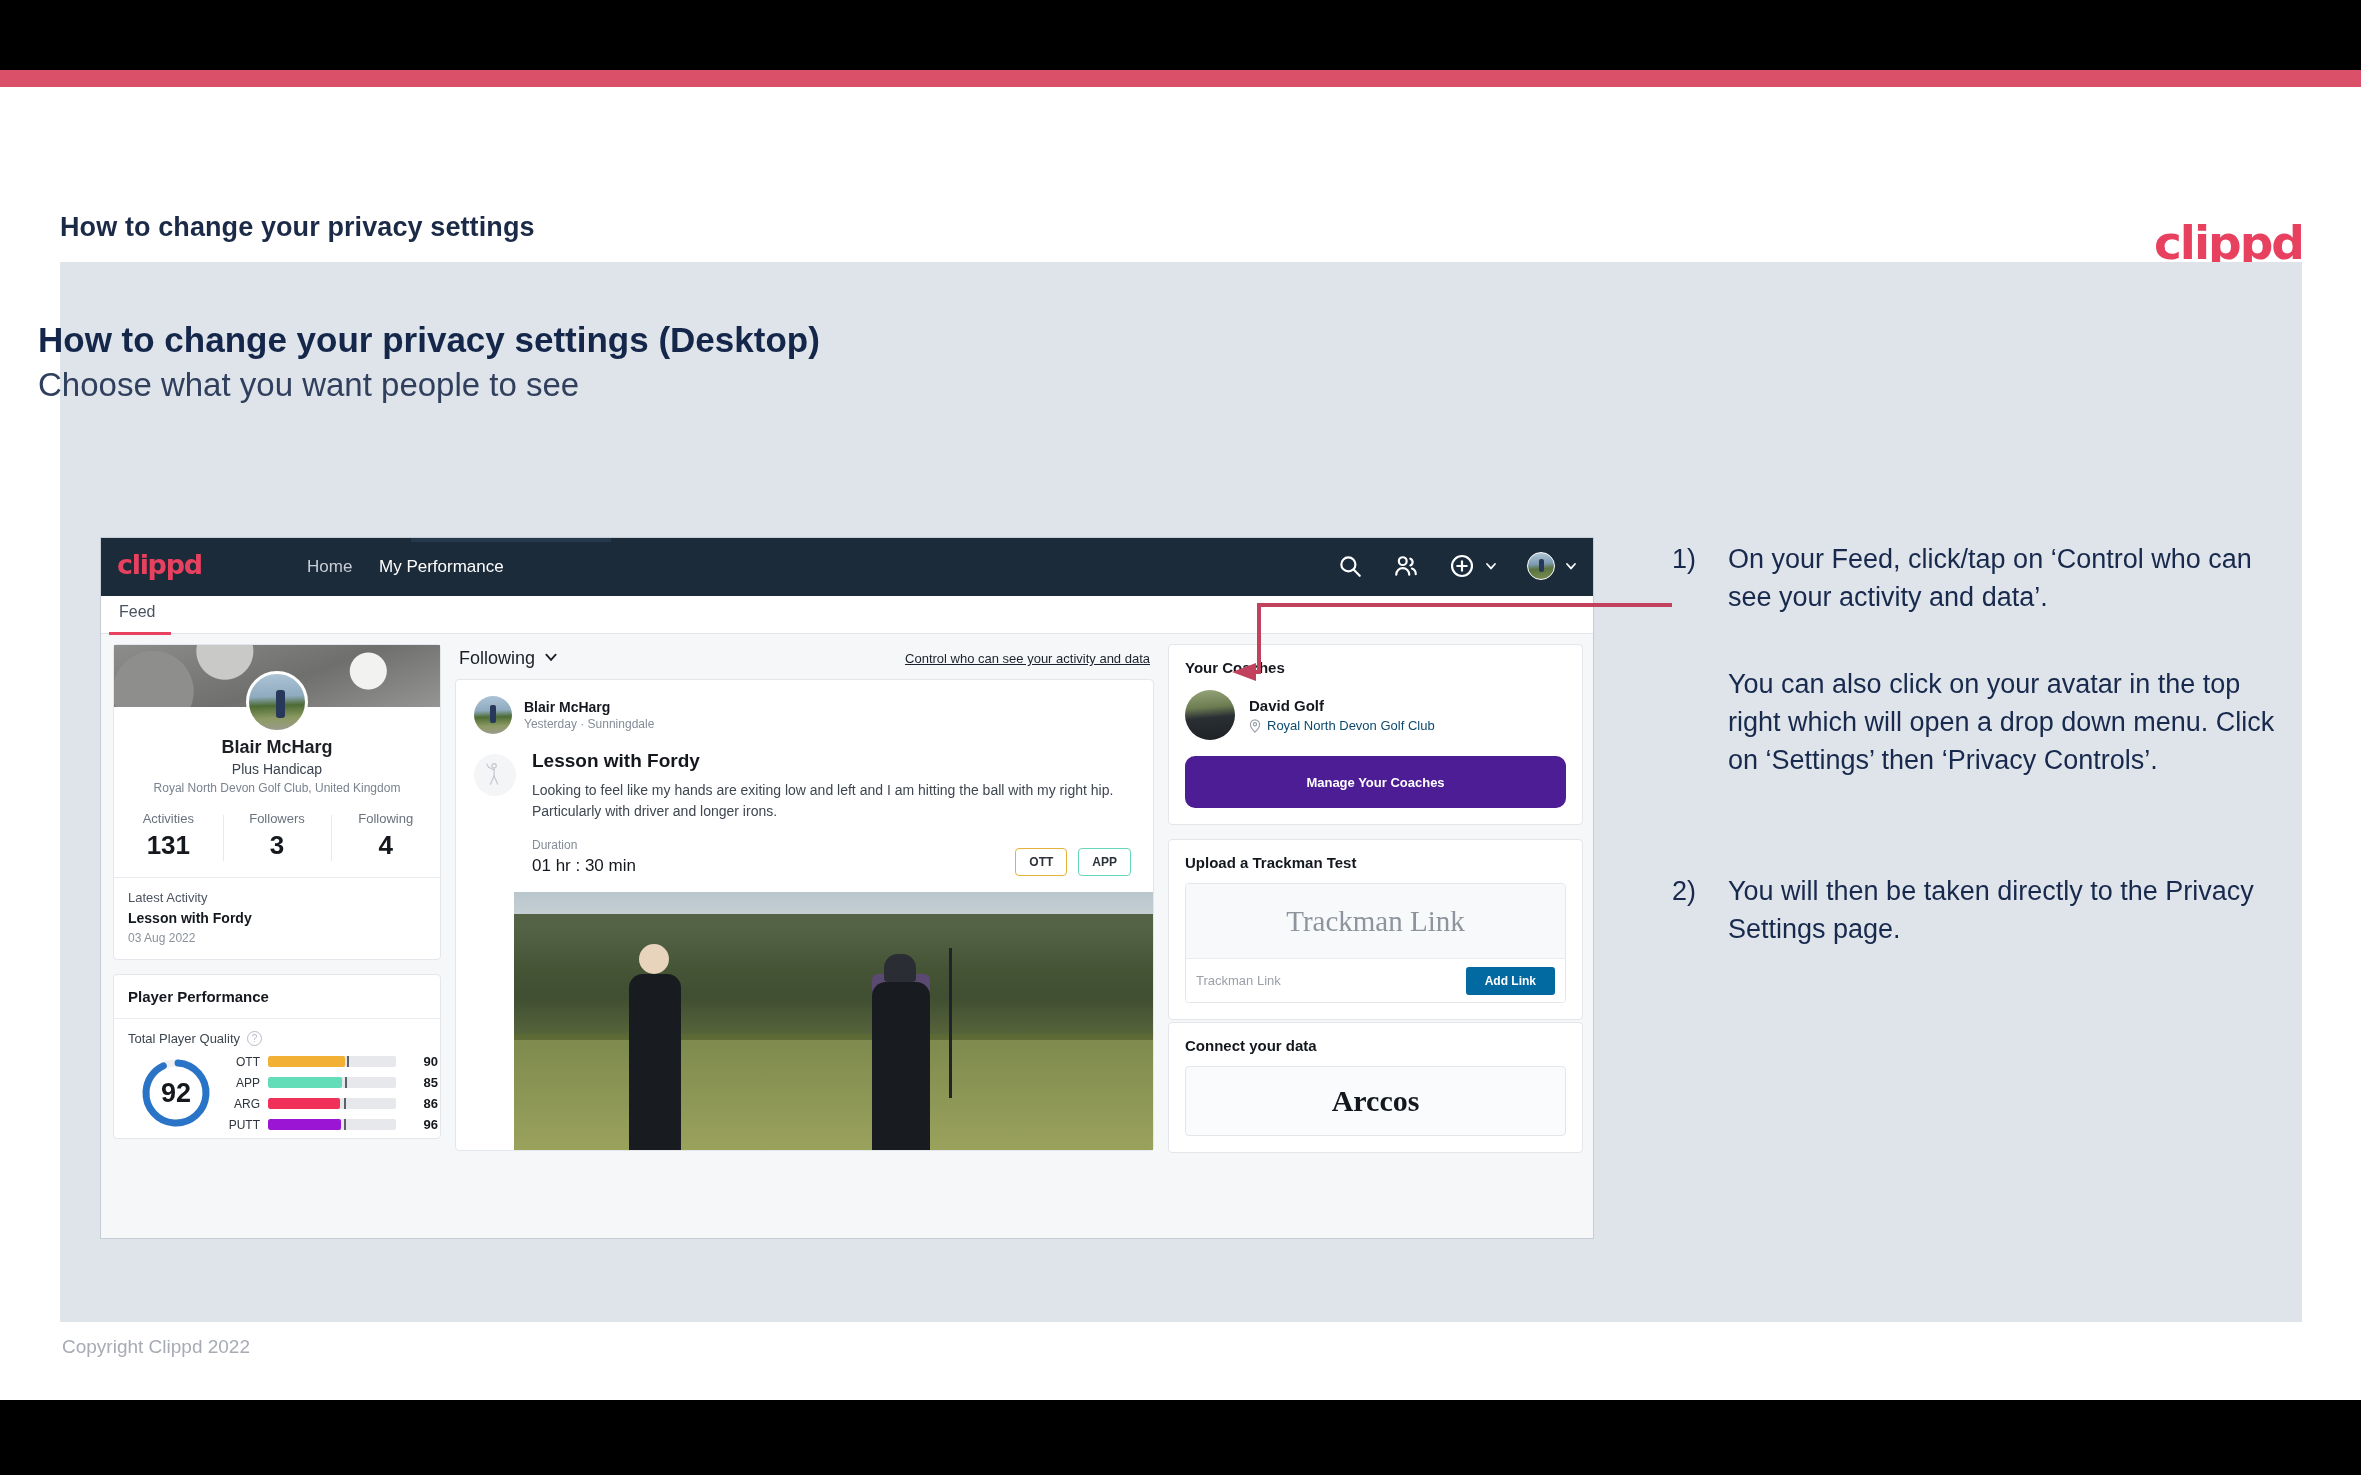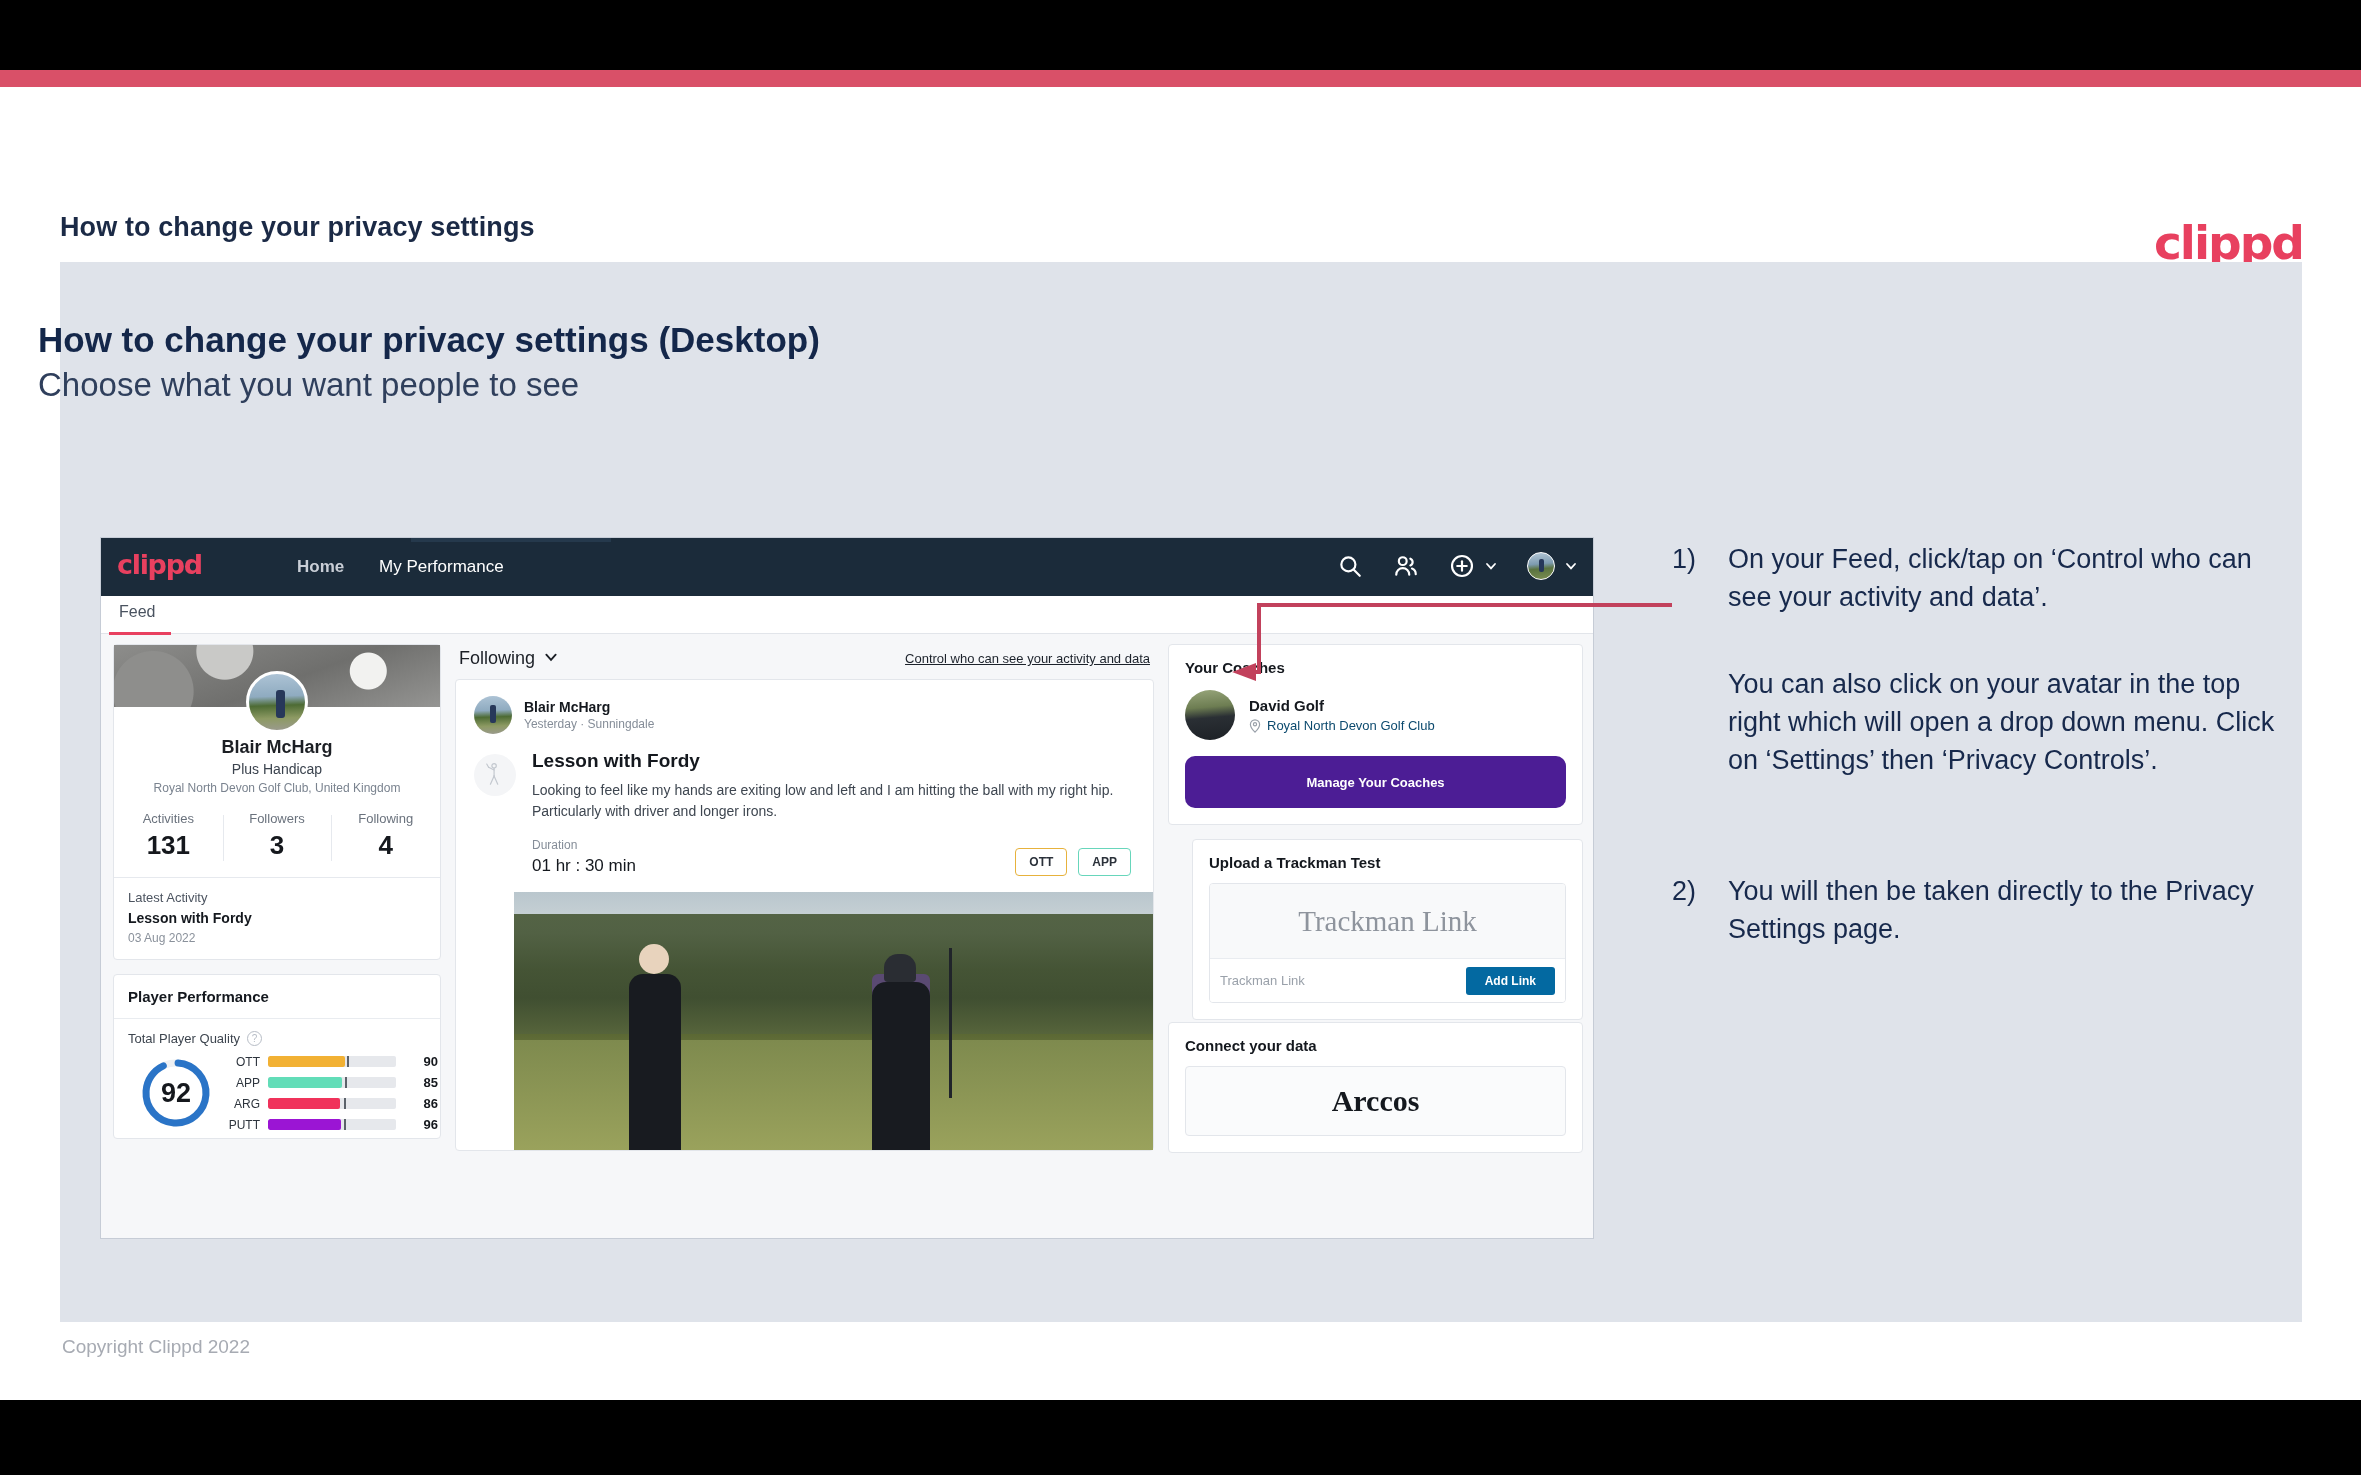--- a/index.html
+++ b/index.html
@@ -228,21 +228,21 @@
     width:50px; height:50px; border-radius:50%; flex:none;
     background:linear-gradient(175deg,#98a67b 0%,#6d7d52 35%,#2a2f34 55%,#1d2126 100%);
   }
   .coach-name { font-size:15px; font-weight:700; color:#14181e; }
   .coach-club { font-size:13px; color:#0c4a6e; margin-top:4px; display:flex; align-items:center; gap:6px; }
   .pin-ico svg { width:12px; height:14px; display:block; }
   .btn-dark {
     margin-top:16px; width:100%; height:52px; background:#4c1d95; color:#fff;
     font-size:13px; font-weight:700; border:none; border-radius:10px; cursor:pointer;
   }
-  .rc2 { margin-top:14px;margin-left:24px; }
+  .rc2 { margin-top:14px; }
   .drop-area {
     margin-top:12px; border:1px solid #e3e6eb; border-radius:4px; overflow:hidden;
   }
   .drop-top {
     height:74px; background:#f8f9fa; display:flex; align-items:center; justify-content:center;
     font-family:"Liberation Serif", serif; font-size:29px; color:#8e949d;
   }
   .drop-bot { height:44px; display:flex; align-items:center; justify-content:space-between; padding:0 10px; background:#fff; border-top:1px solid #e9ecf0; }
   .drop-in { font-size:13px; color:#9aa1aa; }
   .btn-add { background:#0369a1; color:#fff; font-size:12px; font-weight:700; border:none; border-radius:3px; padding:7px 19px; cursor:pointer; }
@@ -282,21 +282,21 @@
   <div class="panel"></div>
   <div class="panel-title">How to change your privacy settings (Desktop)</div>
   <div class="panel-subtitle">Choose what you want people to see</div>
   <div class="footer-copy">Copyright Clippd 2022</div>
 
   <div class="app">
 
     <div class="app-navbar">
       <div class="nav-faux-tab"></div>
       <div class="app-logo">clippd</div>
-      <div class="nav-link" style="left:196px;font-weight:bold;">Home</div>
+      <div class="nav-link" style="left:206px;">Home</div>
       <div class="nav-link active" style="left:278px;">My Performance</div>
 
       <div class="nav-icons">
         <span class="nav-ico">
           <svg viewBox="0 0 24 24" fill="none" stroke="currentColor" stroke-width="2" stroke-linecap="round">
             <circle cx="10.5" cy="10.5" r="6.5"></circle>
               <line x1="15.5" y1="15.5" x2="21" y2="21"></line>
           </svg>
         </span>
         <span class="nav-ico">

